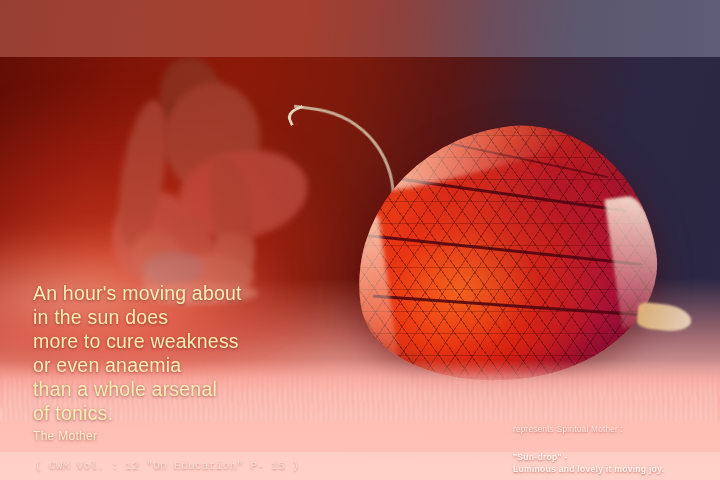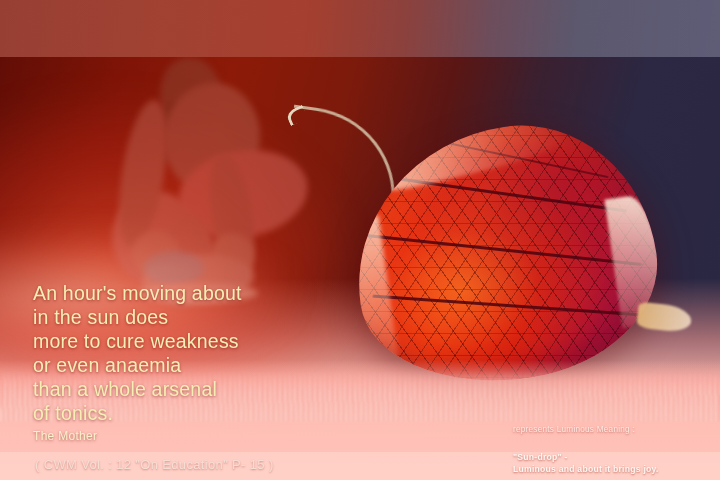--- a/index.html
+++ b/index.html
@@ -185,22 +185,23 @@
     text-shadow:0 1px 3px rgba(110,10,10,.55);
     white-space:pre;
   }
   .author{
     position:absolute;left:33px;top:429px;
     color:#fbf1c9;font-size:12px;letter-spacing:.3px;
     text-shadow:0 1px 3px rgba(110,10,10,.5);
   }
   .citation{
     position:absolute;left:35px;bottom:8px;
-    color:#f6ddd4;font-size:13px;letter-spacing:.35px;
+    color:#f6ddd4;font-size:11px;letter-spacing:.35px;
     text-shadow:0 1px 2px rgba(150,50,40,.45);
+    font-family:Liberation Mono, monospace;
   }
 
   .note{
     position:absolute;left:513px;top:424px;width:205px;
     color:#ffe9e2;font-size:8.2px;line-height:11.5px;
     letter-spacing:.25px;
     text-shadow:0 1px 2px rgba(150,40,30,.5);
   }
   .meaning{
     position:absolute;left:513px;bottom:4px;width:205px;
@@ -264,20 +265,20 @@
   <div class="quote">An hour's moving about
 in the sun does
 more to cure weakness
 or even anaemia
 than a whole arsenal
 of tonics.</div>
   <div class="author">The Mother</div>
   <div class="citation">( CWM Vol. : 12 "On Education"  P- 15 )</div>
 
   <div class="note">
-    <div>represents Luminous Meaning :</div>
+    <div>represents Spiritual Mother :</div>
   </div>
   <div class="meaning">
     <div class="lbl">"Sun-drop" -</div>
-    <div>Luminous and about it brings joy.</div>
+    <div>Luminous and lovely it moving joy.</div>
   </div>
 
 </div>
 
 </body></html>

